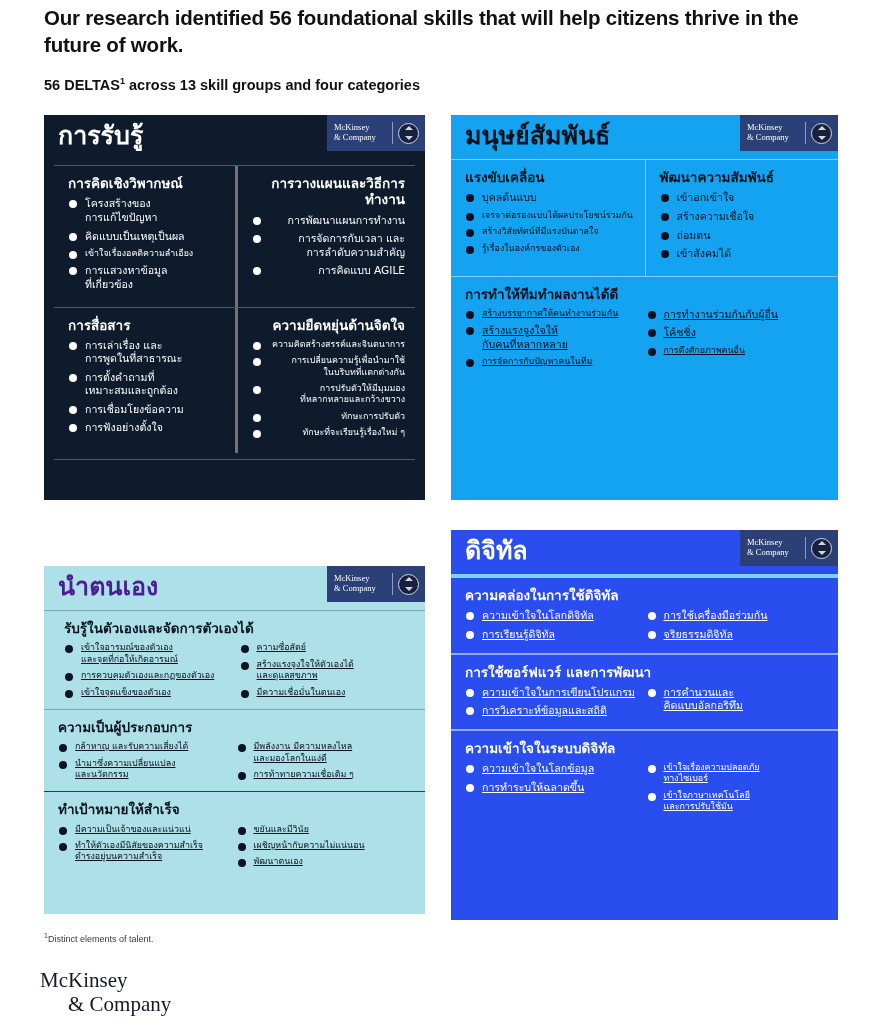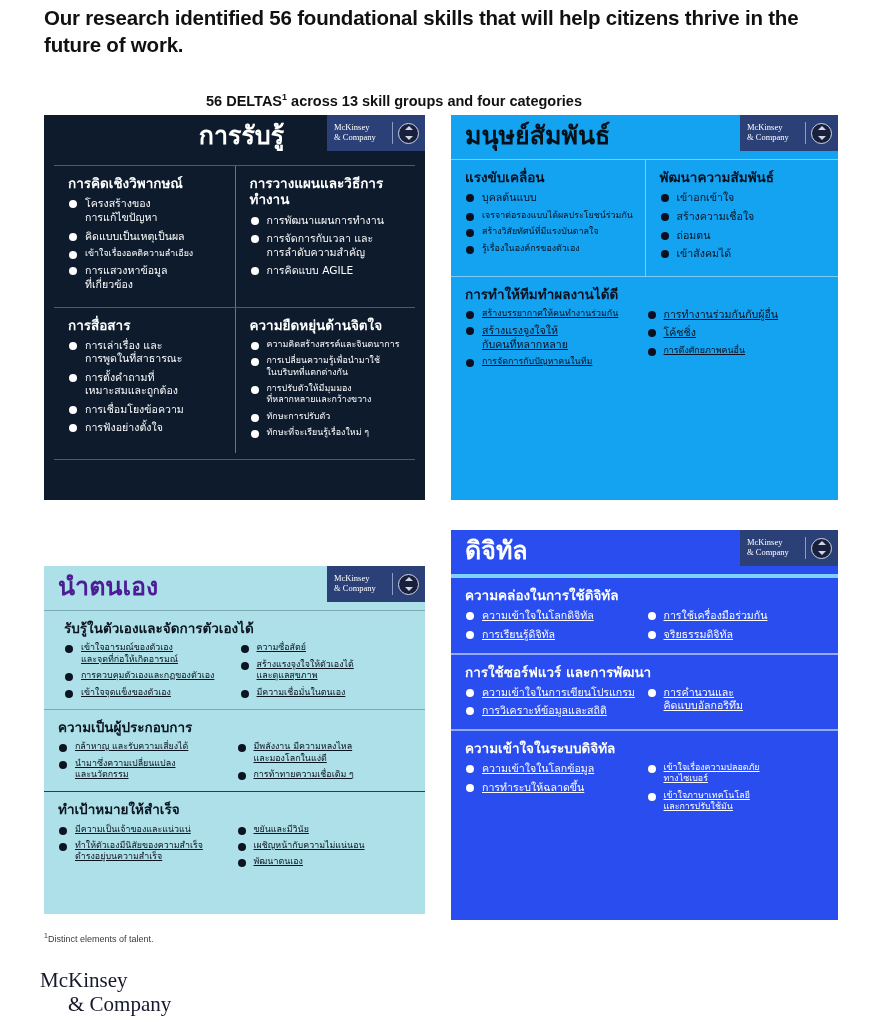--- a/index.html
+++ b/index.html
@@ -12,23 +12,23 @@
   .page { position: relative; width: 798px; height: 1024px; }
 
   
   .headline {
     position: absolute; left: 44px; top: 4px; width: 810px;
     font-family: "Liberation Sans", sans-serif;
     font-size: 20.5px; font-weight: bold; color: #111111;
     line-height: 1.32; letter-spacing: -0.2px;
   }
   .subhead {
-    position: absolute; left: 44px; top: 92px; width: 700px;
+    position: absolute; left: 44px; top: 76px; width: 700px;
     font-family: "Liberation Sans", sans-serif;
-    font-size: 14.5px; font-weight: bold; color: #111111; text-align: center;
+    font-size: 14.5px; font-weight: bold; color: #111111;
   }
   .subhead sup { font-size: 9px; vertical-align: super; }
 
   
   .panel { position: absolute; }
   .panel-title {
     font-size: 25px; font-weight: bold; line-height: 1.05;
     padding: 8px 0 10px 14px;
   }
   .logo-badge {
@@ -72,23 +72,23 @@
   ul.skills li::before {
     content: ""; position: absolute; left: 1px; top: 3px;
     width: 8px; height: 8px; border-radius: 50%; background: currentColor;
   }
 
   
   #panel-cognitive {
     left: 44px; top: 115px; width: 381px; height: 385px;
     background: #0d1b2c; color: #ffffff;
   }
-  #panel-cognitive .panel-title { color: #ffffff; text-align: center; }
+  #panel-cognitive .panel-title { color: #ffffff; }
   #panel-cognitive .inner { border-top: 1px solid #4a5a70; margin: 6px 10px; }
-  #panel-cognitive .col + .col { border-left: 1px solid #737373; }
+  #panel-cognitive .col + .col { border-left: 3px solid #737373; text-align: right; }
   #panel-cognitive .row2 { border-top: 1px solid #4a5a70; }
   #panel-cognitive .bottom-rule { border-bottom: 1px solid #4a5a70; margin: 0 10px; }
 
   
   #panel-interpersonal {
     left: 451px; top: 115px; width: 387px; height: 385px;
     background: #14a3f0; color: #0a1020;
   }
   #panel-interpersonal .panel-title { color: #061018; }
   #panel-interpersonal .inner { border-top: 1px solid #7fcdf5; margin: 0 0 0 0; }

